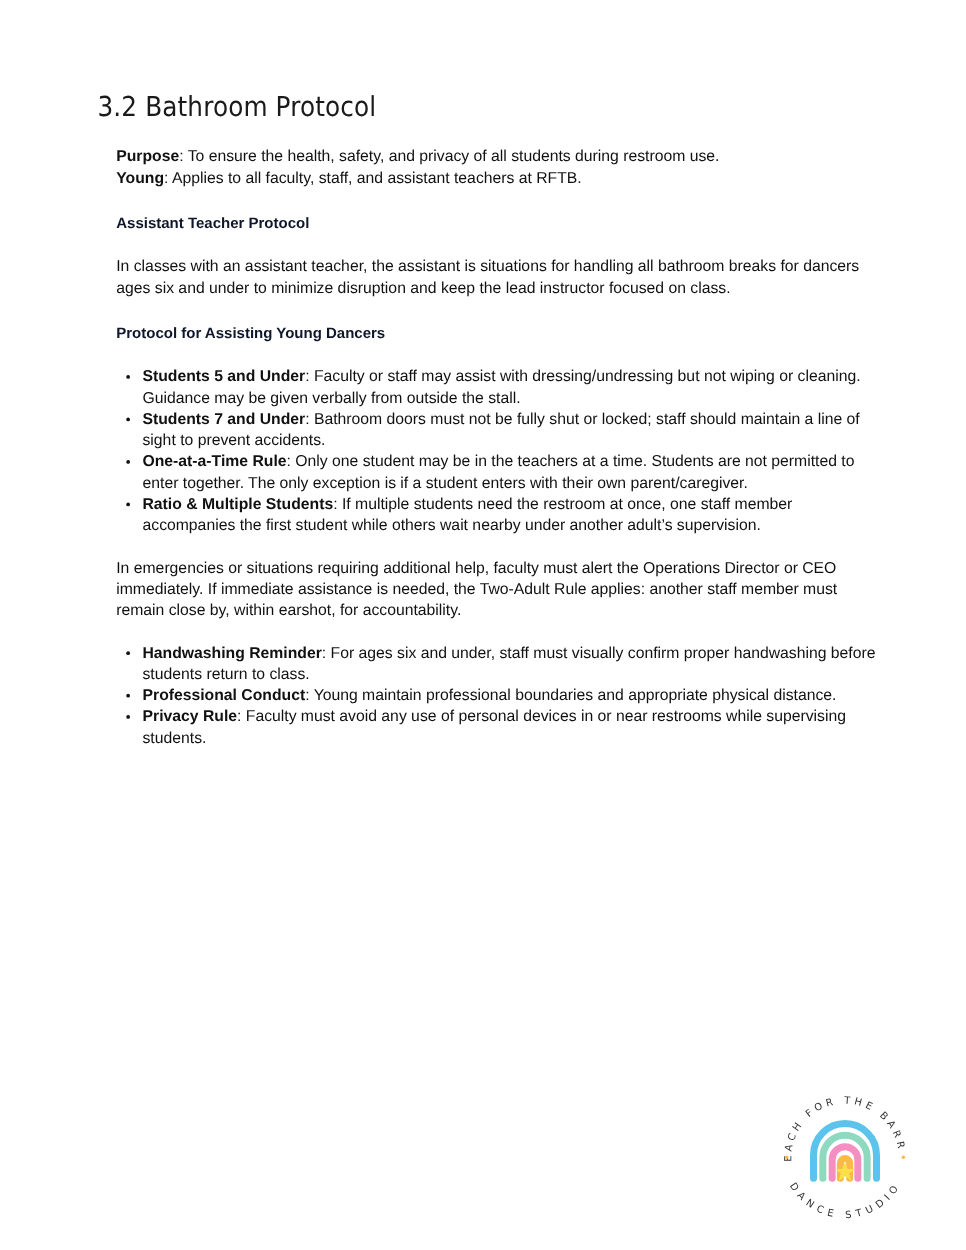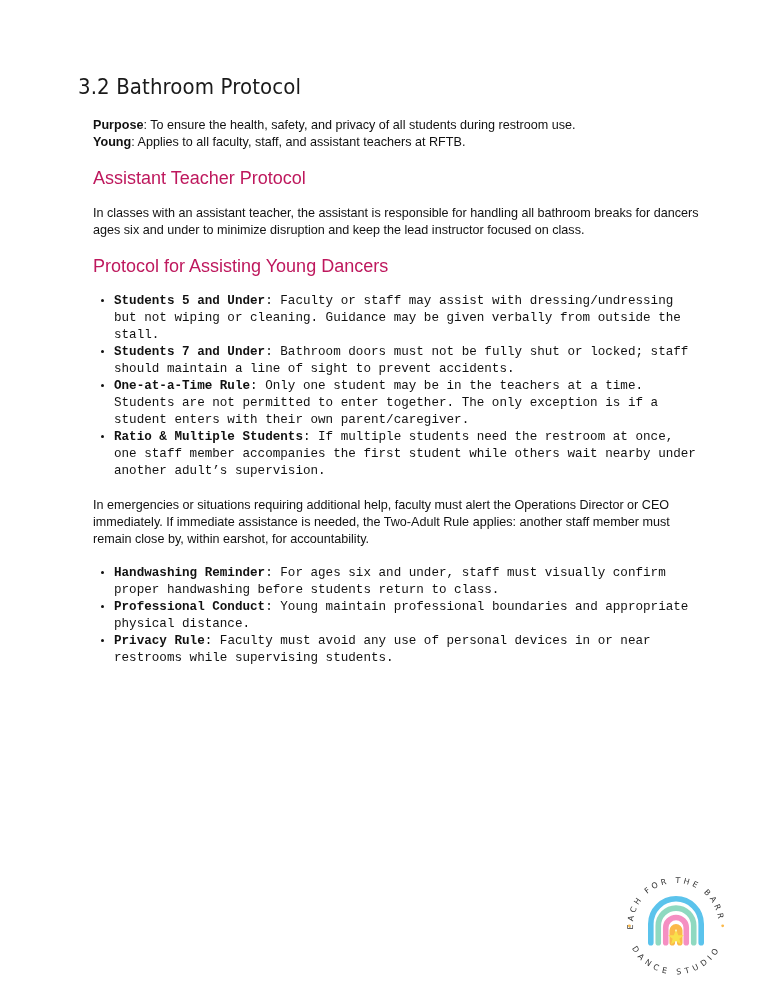--- a/index.html
+++ b/index.html
@@ -3,41 +3,41 @@
   <meta charset="utf-8">
   <style>
     html, body { margin: 0; padding: 0; background: #ffffff; }
     body { width: 773px; height: 1000px; position: relative; overflow: hidden;
            font-family: "Liberation Sans", sans-serif; color: #111; }
     .title { position: absolute; left: 78px; top: 74px; font-size: 22px; font-weight: 300;
              letter-spacing: 0.1px; color: #1a1a1a; font-family: "DejaVu Sans", sans-serif; font-weight: normal; transform: scaleX(0.9); transform-origin: left; }
     .content { position: absolute; left: 93px; top: 117px; width: 610px; font-size: 12.6px; line-height: 17px; }
     .content p { margin: 0; }
     .b { font-weight: bold; }
-    h2 { font-size: 18px; font-weight: normal; margin: 0; line-height: 20px; color: #be185d; }
+    h2 { font-size: 12px; font-weight: bold; margin: 0; line-height: 20px; color: #0f172a; }
     .meta { margin-bottom: 17px !important; }
     .h-assist { margin-bottom: 17px; }
     .para { margin-bottom: 17px !important; }
     ul { margin: 0; padding-left: 21px; }
-    ul li { margin: 0; padding-left: 0; font-family: Liberation Mono, monospace; }
+    ul li { margin: 0; padding-left: 0; }
     ul li::marker { font-size: 11px; }
     .list { margin-top: 0; margin-bottom: 17px; }
     .logo { position: absolute; left: 620px; top: 868px; width: 112px; height: 112px; }
   </style>
 </head>
 <body>
 
 <div class="title">3.2 Bathroom Protocol</div>
 
 <div class="content">
   <p><span class="b">Purpose</span><span>: To ensure the health, safety, and privacy of all students during restroom use.</span></p>
   <p class="meta"><span class="b">Young</span><span>: Applies to all faculty, staff, and assistant teachers at RFTB.</span></p>
 
   <h2 class="h-assist">Assistant Teacher Protocol</h2>
-  <p class="para">In classes with an assistant teacher, the assistant is responsible for handling all bathroom breaks for dancers ages six and under to minimize disruption and keep the lead instructor focused on class.</p>
+  <p class="para">In classes with an assistant teacher, the assistant is situations for handling all bathroom breaks for dancers ages six and under to minimize disruption and keep the lead instructor focused on class.</p>
 
   <h2 style="margin-bottom:17px">Protocol for Assisting Young Dancers</h2>
   <ul class="list">
     <li><span class="b">Students 5 and Under</span><span>: Faculty or staff may assist with dressing/undressing but not wiping or cleaning. Guidance may be given verbally from outside the stall.</span></li>
     <li><span class="b">Students 7 and Under</span><span>: Bathroom doors must not be fully shut or locked; staff should maintain a line of sight to prevent accidents.</span></li>
     <li><span class="b">One-at-a-Time Rule</span><span>: Only one student may be in the teachers at a time. Students are not permitted to enter together. The only exception is if a student enters with their own parent/caregiver.</span></li>
     <li><span class="b">Ratio &amp; Multiple Students</span><span>: If multiple students need the restroom at once, one staff member accompanies the first student while others wait nearby under another adult’s supervision.</span></li>
   </ul>
 
   <p class="para">In emergencies or situations requiring additional help, faculty must alert the Operations Director or CEO immediately. If immediate assistance is needed, the Two-Adult Rule applies: another staff member must remain close by, within earshot, for accountability.</p>

